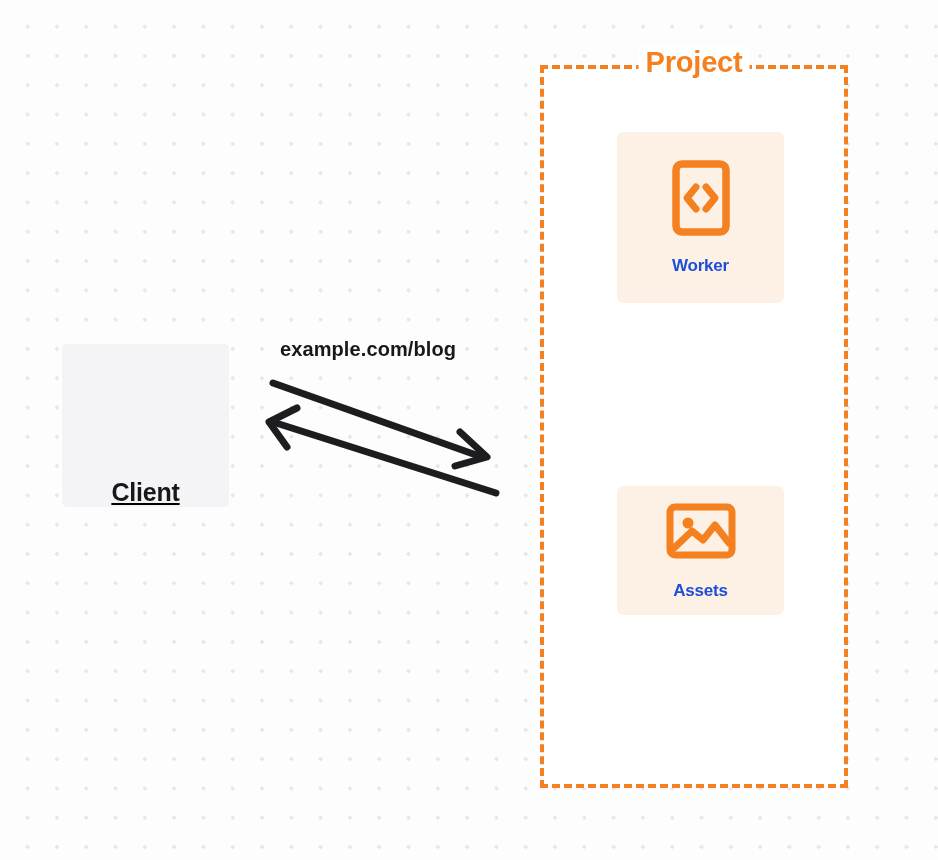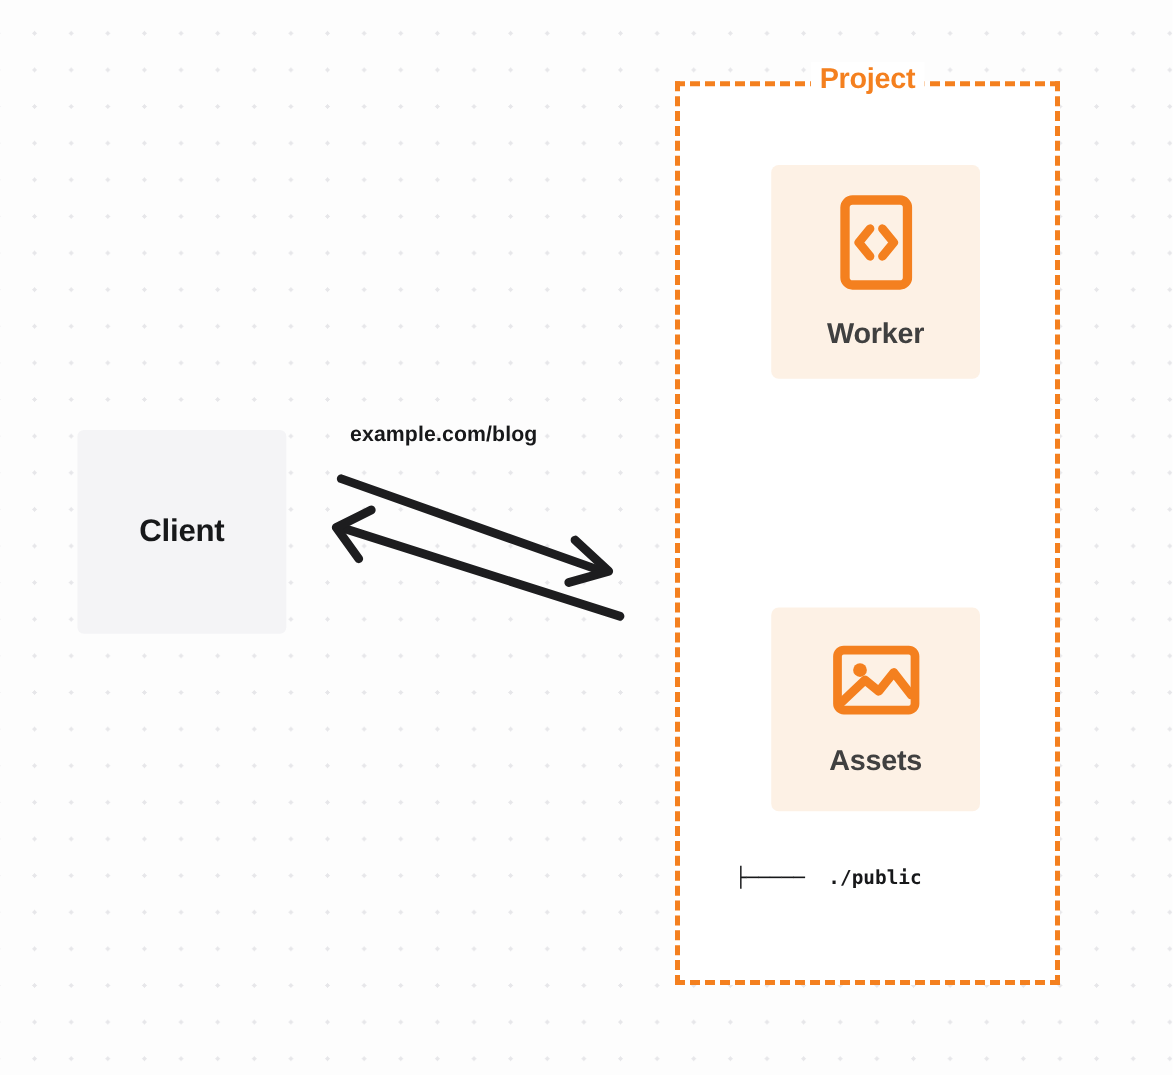--- a/index.html
+++ b/index.html
@@ -28,22 +28,23 @@
   
   .node { position: absolute; box-sizing: border-box; }
 
   
   #client-box {
     left: 62px; top: 344px;
     width: 167px; height: 163px;
     background: #f4f4f6;
     border-radius: 5px;
     display: flex;
-    align-items: center;
+    align-items: flex-end;
     justify-content: center;
+    text-decoration: underline;
   }
   #client-box .node-label {
     font-size: 25px;
     font-weight: bold;
     color: #17181a;
     letter-spacing: -0.2px;
   }
 
   
   #project-group {
@@ -52,48 +53,48 @@
     background: #ffffff;
     border: 4px dashed #f4801f;
   }
   #project-title {
     position: absolute;
     left: 50%;
     top: -4px;
     transform: translate(-50%, -58%);
     background: #ffffff;
     padding: 0 7px;
-    font-size: 23px;
+    font-size: 29px;
     font-weight: bold;
     color: #f4801f;
     letter-spacing: -0.2px;
     white-space: nowrap;
   }
 
   
   .service-card {
     position: absolute;
     background: #fdf1e5;
     border-radius: 6px;
     display: flex;
     flex-direction: column;
     align-items: center;
     justify-content: center;
   }
   #worker-card { left: 73px; top: 63px; width: 167px; height: 171px; }
-  #assets-card { left: 73px; top: 417px; width: 167px; height: 163px; }
+  #assets-card { left: 73px; top: 417px; width: 167px; height: 129px; }
 
   .service-icon { display: block; }
   #worker-card .service-icon { margin-bottom: 16px; }
   #assets-card .service-icon { margin-bottom: 16px; }
 
   .service-label {
-    font-size: 23px;
+    font-size: 17px;
     font-weight: bold;
-    color: #404040;
+    color: #1d4ed8;
     letter-spacing: -0.2px;
   }
 
   
   #file-tree {
     position: absolute;
     left: 44px;
     top: 581px;
     width: 250px;
     font-family: "DejaVu Sans Mono", monospace;
@@ -101,21 +102,21 @@
     font-weight: bold;
     line-height: 21px;
     color: #17181a;
     white-space: pre;
   }
   #file-tree .tree-line { display: block; }
 
   
   #request-url-label {
     left: 280px; top: 338px;
-    font-size: 17px;
+    font-size: 20px;
     font-weight: bold;
     color: #17181a;
     letter-spacing: 0.1px;
     white-space: nowrap;
   }
 
   
   #arrow-layer {
     position: absolute;
     left: 0; top: 0;
@@ -152,21 +153,20 @@
       <svg width="70" height="60" viewBox="0 0 70 60" fill="none" xmlns="http://www.w3.org/2000/svg">
         <rect x="4" y="6" width="62" height="48" rx="5" ry="5" stroke="#f4801f" stroke-width="7" fill="none"></rect>
         <circle cx="22" cy="22" r="5.5" fill="#f4801f"></circle>
         <path d="M7 48 L26 30 L37 39 L49 24 L63 42" stroke="#f4801f" stroke-width="7" stroke-linecap="round" stroke-linejoin="round" fill="none"></path>
       </svg>
     </span>
     <span class="service-label">Assets</span>
   </div>
 
   <div id="file-tree">
-    <span class="tree-line">├─────  ./public</span>
     
   </div>
 
 </div>
 
 <div class="node" id="request-url-label">example.com/blog</div>
 
 <svg id="arrow-layer" viewBox="0 0 938 860" xmlns="http://www.w3.org/2000/svg">
 
   <g>

